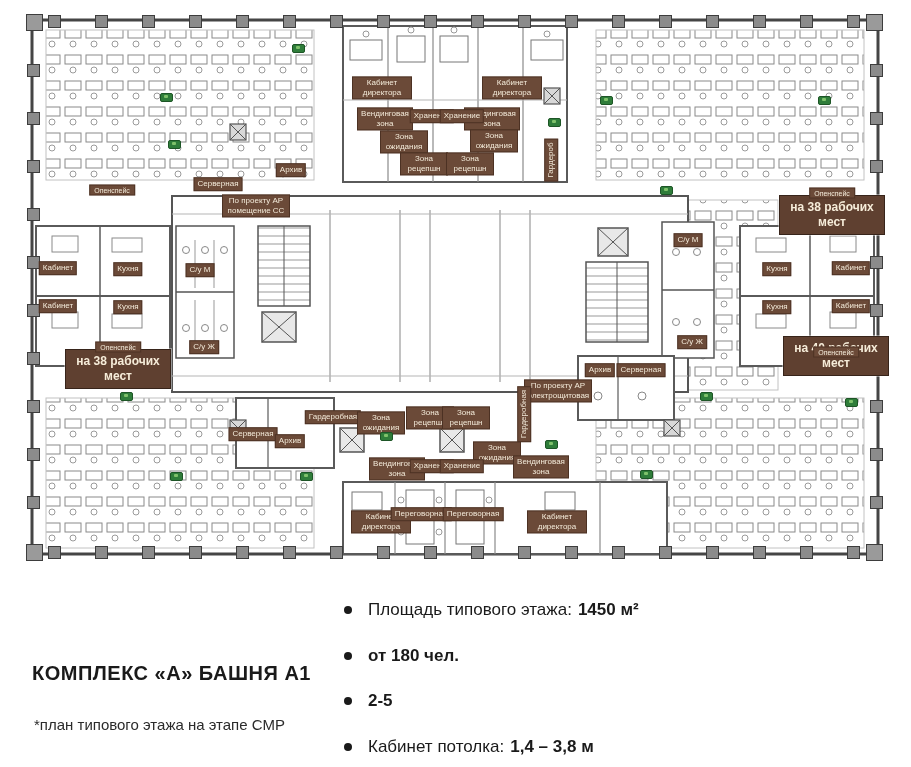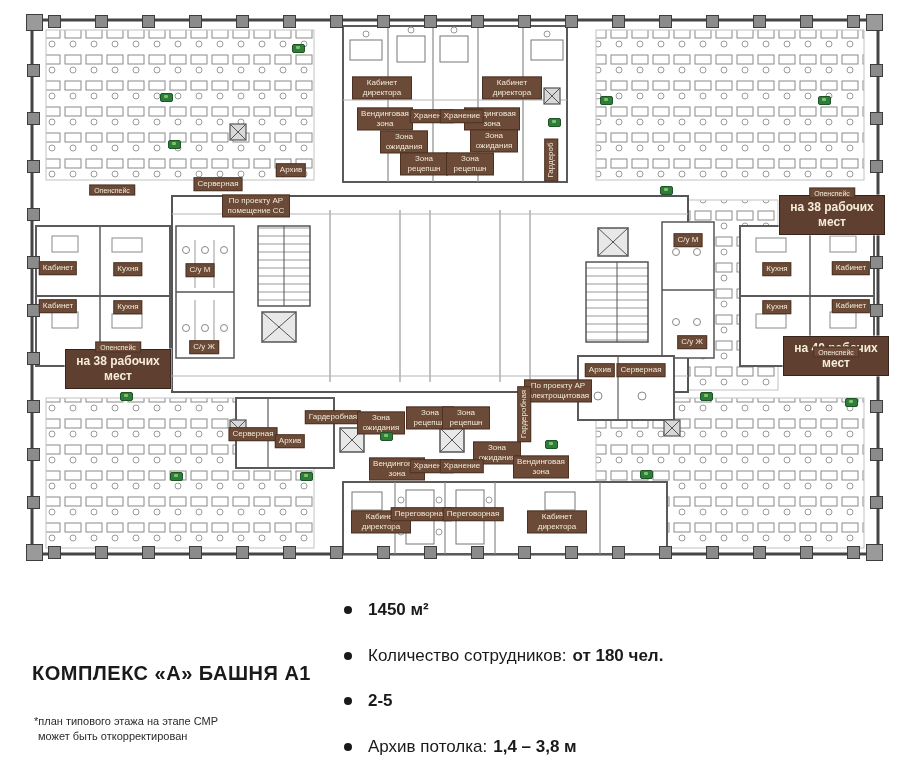--- a/index.html
+++ b/index.html
@@ -32,21 +32,21 @@
   }
   .col{position:absolute;width:11px;height:11px;background:#8b8b8b;border:1.5px solid #3d3d3d;z-index:3;}
   .col.big{width:15px;height:15px;background:#9a9a9a;}
   .plant{position:absolute;width:11px;height:7px;background:#2f7d3a;border:1px solid #1d5526;border-radius:2px;z-index:4;}
   .plant:after{content:"";position:absolute;left:3px;top:1px;width:4px;height:3px;background:#7fc26b;border-radius:1px;}
   
   .info-title{
     position:absolute;left:32px;top:662px;font-size:20px;font-weight:bold;letter-spacing:.5px;
   }
   .footnote{
-    position:absolute;left:34px;top:714px;font-size:11px;color:#2b2b2b;line-height:1.4;
+    position:absolute;left:34px;top:714px;font-size:15px;color:#2b2b2b;line-height:1.4;
   }
   .specs{position:absolute;left:344px;top:600px;width:540px;}
   .spec-row{display:flex;align-items:baseline;margin-bottom:25.5px;font-size:17px;}
   .bullet{width:8px;height:8px;border-radius:50%;background:#1a1a1a;margin-right:16px;flex:0 0 auto;align-self:center;}
   .spec-label{margin-right:6px;}
   .spec-value{font-weight:bold;}
 </style>
 </head>
 <body>
 
@@ -326,35 +326,34 @@
     <div class="plant" style="left: 640px; top: 470px;"></div>
     <div class="plant" style="left: 700px; top: 392px;"></div>
     <div class="plant" style="left: 380px; top: 432px;"></div>
     <div class="plant" style="left: 545px; top: 440px;"></div>
     <div class="plant" style="left: 845px; top: 398px;"></div>
   </div>
 
 <div class="info-title">КОМПЛЕКС «А» БАШНЯ А1</div>
 <div class="footnote">
   <div>*план типового этажа на этапе СМР</div>
-  <div style="padding-left:4px;">может быть откорректирован</div>
 </div>
 
 <div class="specs">
   <div class="spec-row">
     <span class="bullet"></span>
+    <span class="spec-label">Площадь типового этажа:</span>
     <span class="spec-value">1450 м²</span>
   </div>
   <div class="spec-row">
     <span class="bullet"></span>
-    <span class="spec-label">Количество сотрудников:</span>
     <span class="spec-value">от 180 чел.</span>
   </div>
   <div class="spec-row">
     <span class="bullet"></span>
     <span class="spec-value">2-5</span>
   </div>
   <div class="spec-row">
     <span class="bullet"></span>
-    <span class="spec-label">Архив потолка:</span>
+    <span class="spec-label">Кабинет потолка:</span>
     <span class="spec-value">1,4 – 3,8 м</span>
   </div>
 </div>
 
 </body></html>

